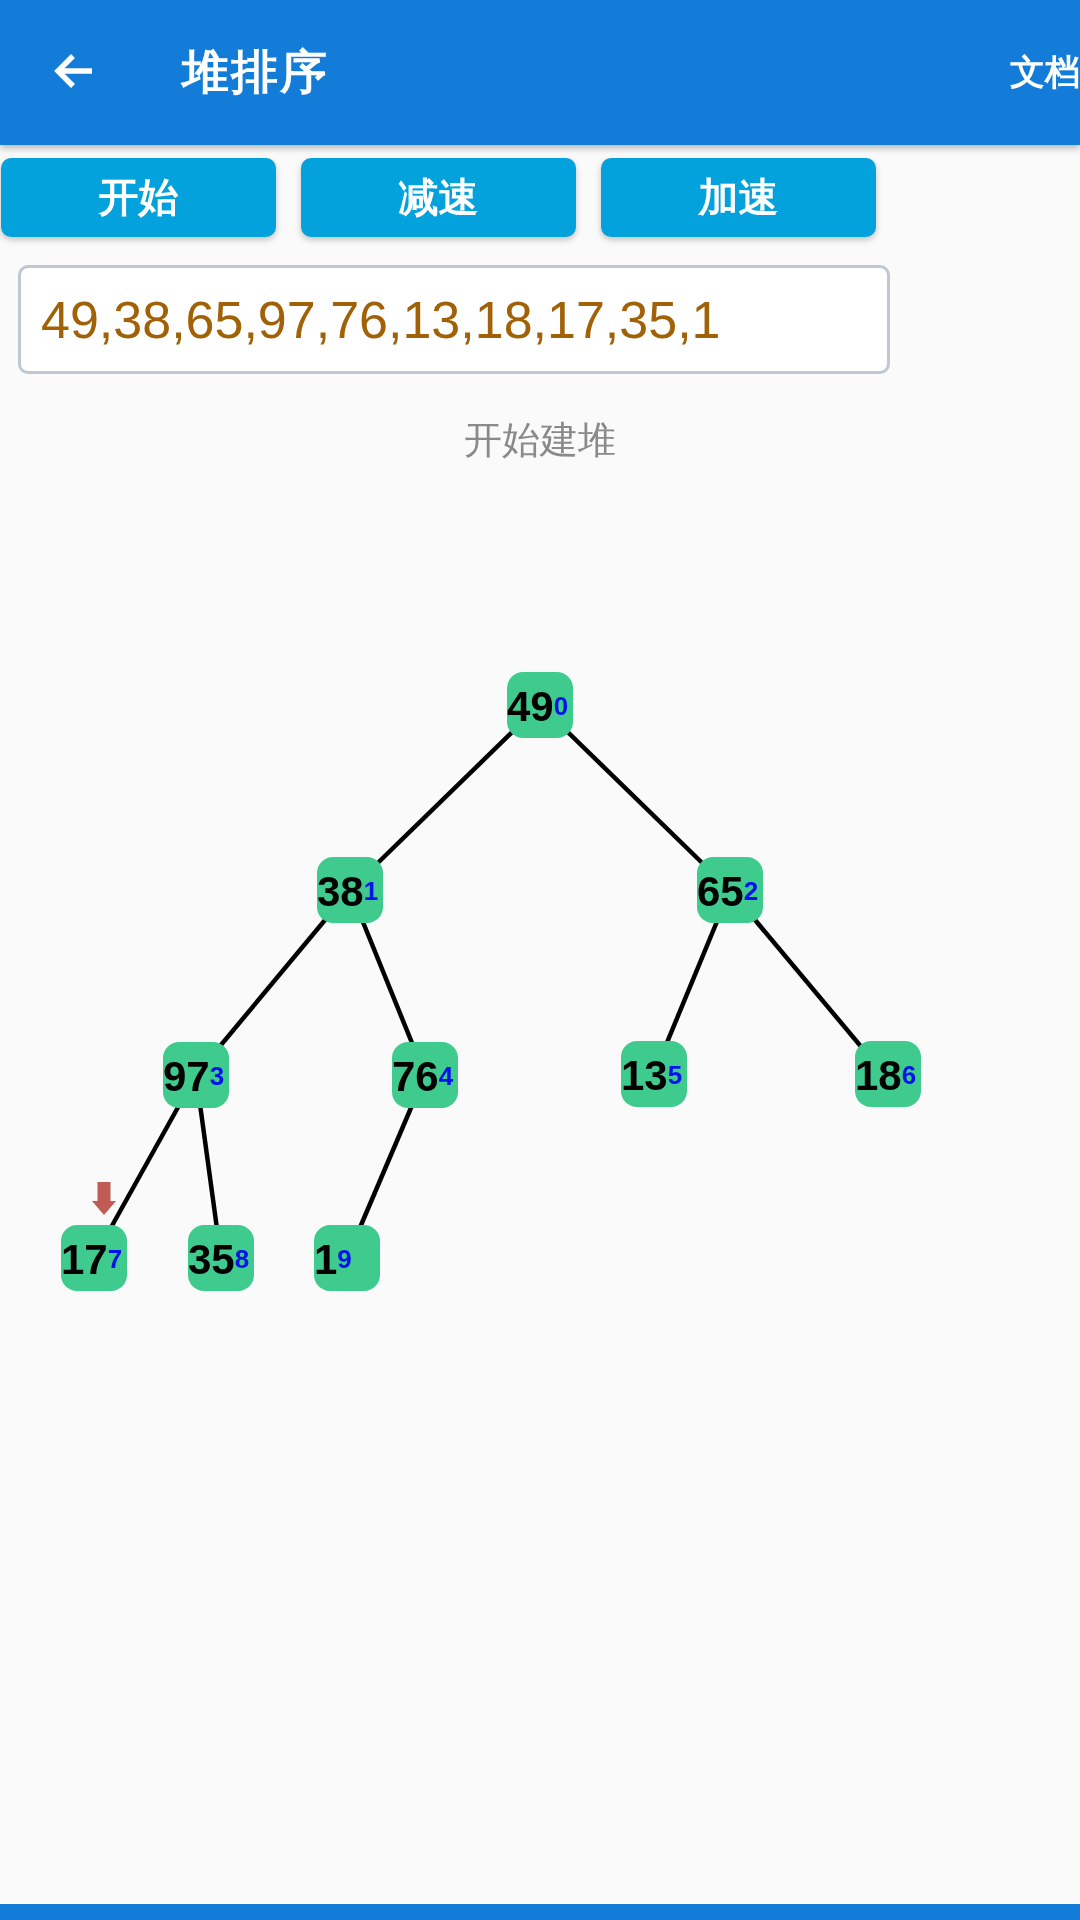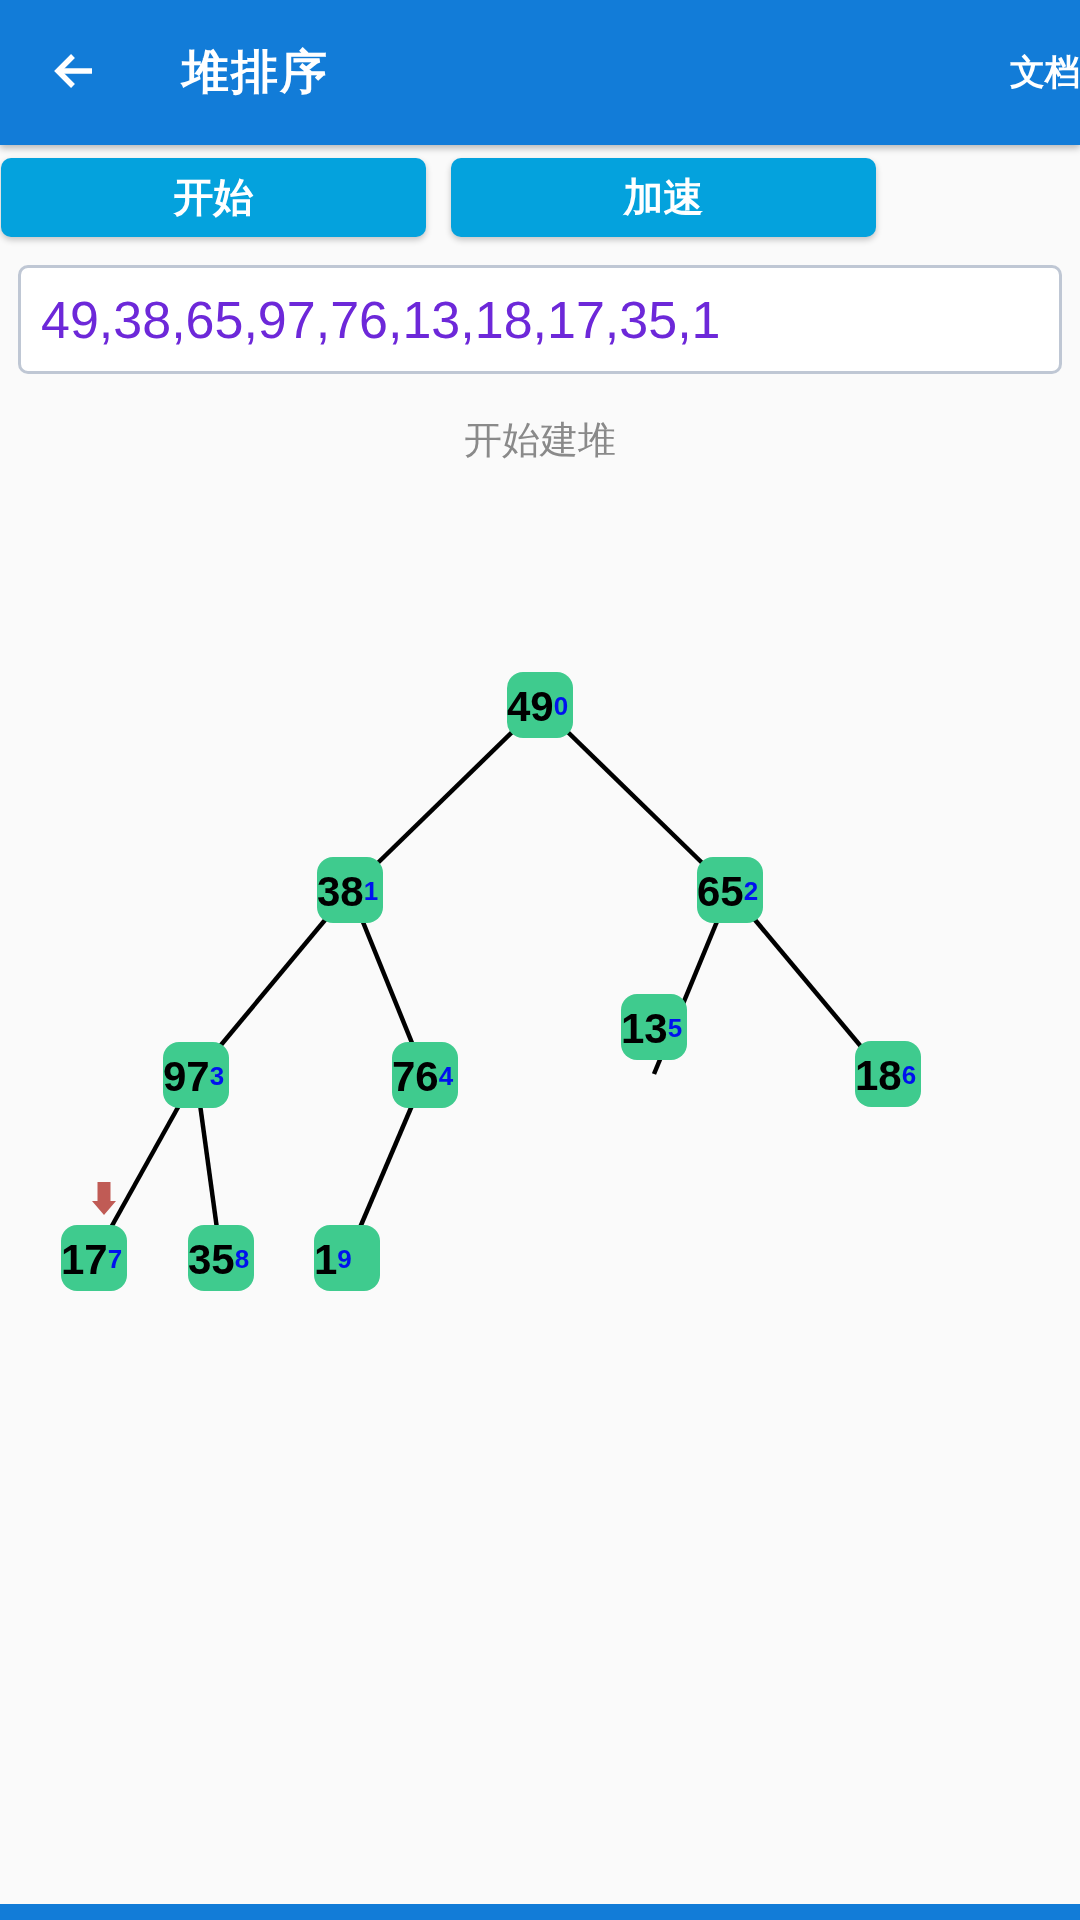--- a/index.html
+++ b/index.html
@@ -45,23 +45,23 @@
   }
   .tool-btn{
     flex:1;height:79px;border:none;border-radius:10px;
     background:var(--button-bg);
     color:#fff;font-size:40px;font-weight:bold;
     font-family:"Liberation Sans","DejaVu Sans",sans-serif;
     box-shadow:0 3px 6px rgba(0,0,0,0.22);
     cursor:pointer;
   }
   .array-input{
-    position:absolute;top:265px;left:18px;width:1044px;height:109px;
+    position:absolute;top:265px;left:18px;width:872px;height:109px;
     background:#fff;border:3px solid #BFC7D4;border-radius:10px;
-    font-size:52px;color:#6d28d9;padding:0 20px;
+    font-size:52px;color:#a16207;padding:0 20px;
     font-family:"Liberation Sans","DejaVu Sans",sans-serif;
     outline:none;
   }
   .status-text{
     position:absolute;top:415px;left:0;width:1080px;
     text-align:center;font-size:38px;color:#8A8A8A;
   }
   .tree-layer{
     position:absolute;top:0;left:0;width:1080px;height:1920px;
   }
@@ -94,20 +94,21 @@
         <polyline points="23,5 8,20 23,35" fill="none" stroke="#fff" stroke-width="5.5"></polyline>
       </svg>
     </span>
   </button>
   <div class="app-title">堆排序</div>
   <div class="app-action">文档</div>
 </div>
 
 <div class="toolbar">
   <button class="tool-btn">开始</button>
+  <button class="tool-btn">减速</button>
   <button class="tool-btn">加速</button>
 </div>
 
 <input class="array-input" type="text" value="49,38,65,97,76,13,18,17,35,1" style="">
 
 <div class="status-text">开始建堆</div>
 
 <div class="tree-layer">
   <svg class="tree-edges" width="1080" height="1920">
       <line x1="540" y1="705" x2="350" y2="890" stroke="#000000" stroke-width="4.5"></line>
@@ -134,21 +135,21 @@
       <span class="node-index">2</span>
     </div>
     <div class="tree-node" style="left: 163px; top: 1042px;">
       <span class="node-value">97</span>
       <span class="node-index">3</span>
     </div>
     <div class="tree-node" style="left: 392px; top: 1042px;">
       <span class="node-value">76</span>
       <span class="node-index">4</span>
     </div>
-    <div class="tree-node" style="left: 621px; top: 994px;">
+    <div class="tree-node" style="left: 621px; top: 1041px;">
       <span class="node-value">13</span>
       <span class="node-index">5</span>
     </div>
     <div class="tree-node" style="left: 855px; top: 1041px;">
       <span class="node-value">18</span>
       <span class="node-index">6</span>
     </div>
     <div class="tree-node" style="left: 61px; top: 1225px;">
       <span class="node-value">17</span>
       <span class="node-index">7</span>

